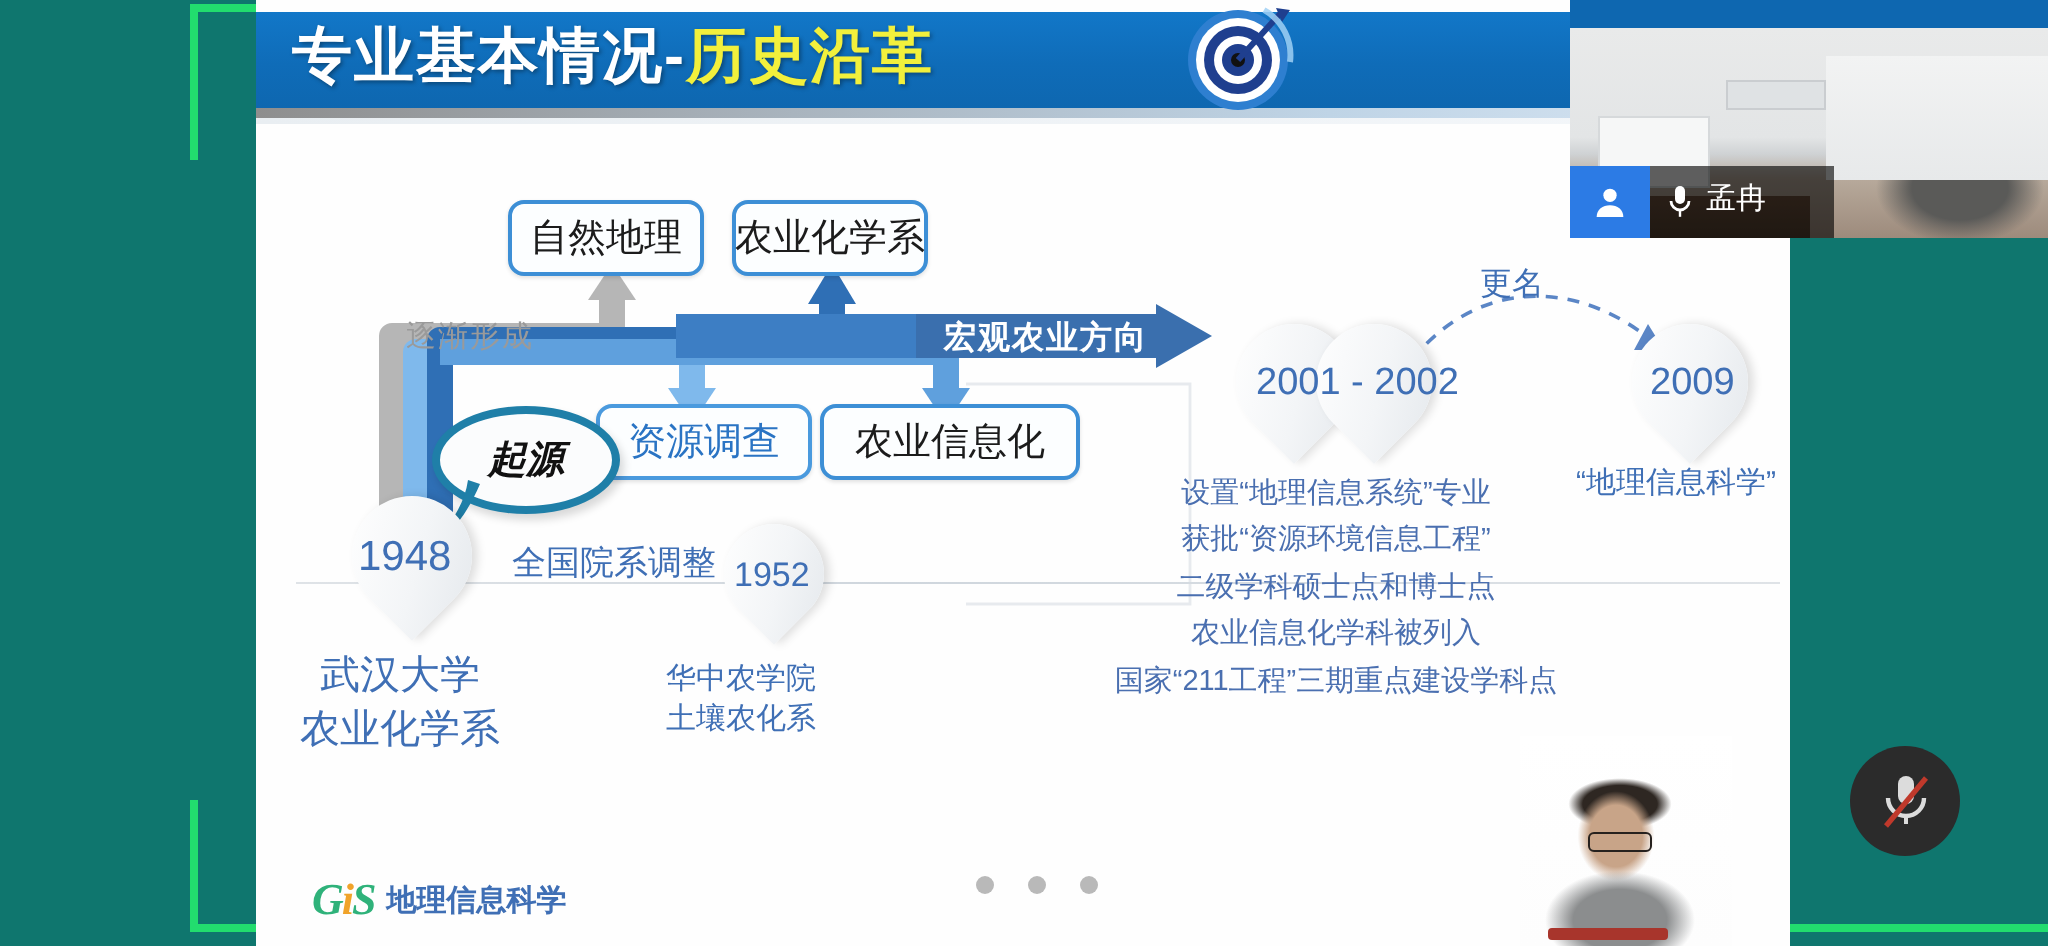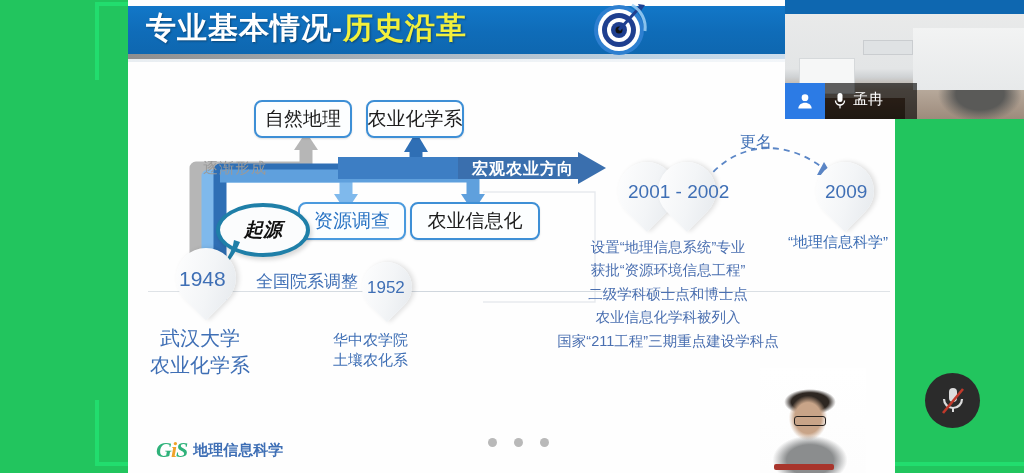--- a/index.html
+++ b/index.html
@@ -1,19 +1,19 @@
 <!DOCTYPE html>
 <html><head>
 <meta charset="utf-8">
 <style>
   html,body{margin:0;padding:0;background:#000;}
   body{width:1024px;height:473px;overflow:hidden;
        font-family:"Liberation Sans","DejaVu Sans",sans-serif;}
 
-  #root{position:relative;width:1024px;height:473px;background:#22c55e;}
+  #root{position:relative;width:1024px;height:473px;background:#0f766e;}
 
   
   .bracket{position:absolute;background:#22dd6e;}
   .bk-tl-v{left:95px;top:2px;width:4px;height:78px;}
   .bk-tl-h{left:95px;top:2px;width:70px;height:4px;}
   .bk-bl-v{left:95px;top:400px;width:4px;height:66px;}
   .bk-bl-h{left:95px;top:462px;width:76px;height:4px;}
   .bk-br-h{left:760px;top:462px;width:264px;height:4px;}
   .bk-br-v{left:866px;top:408px;width:4px;height:58px;}
 

